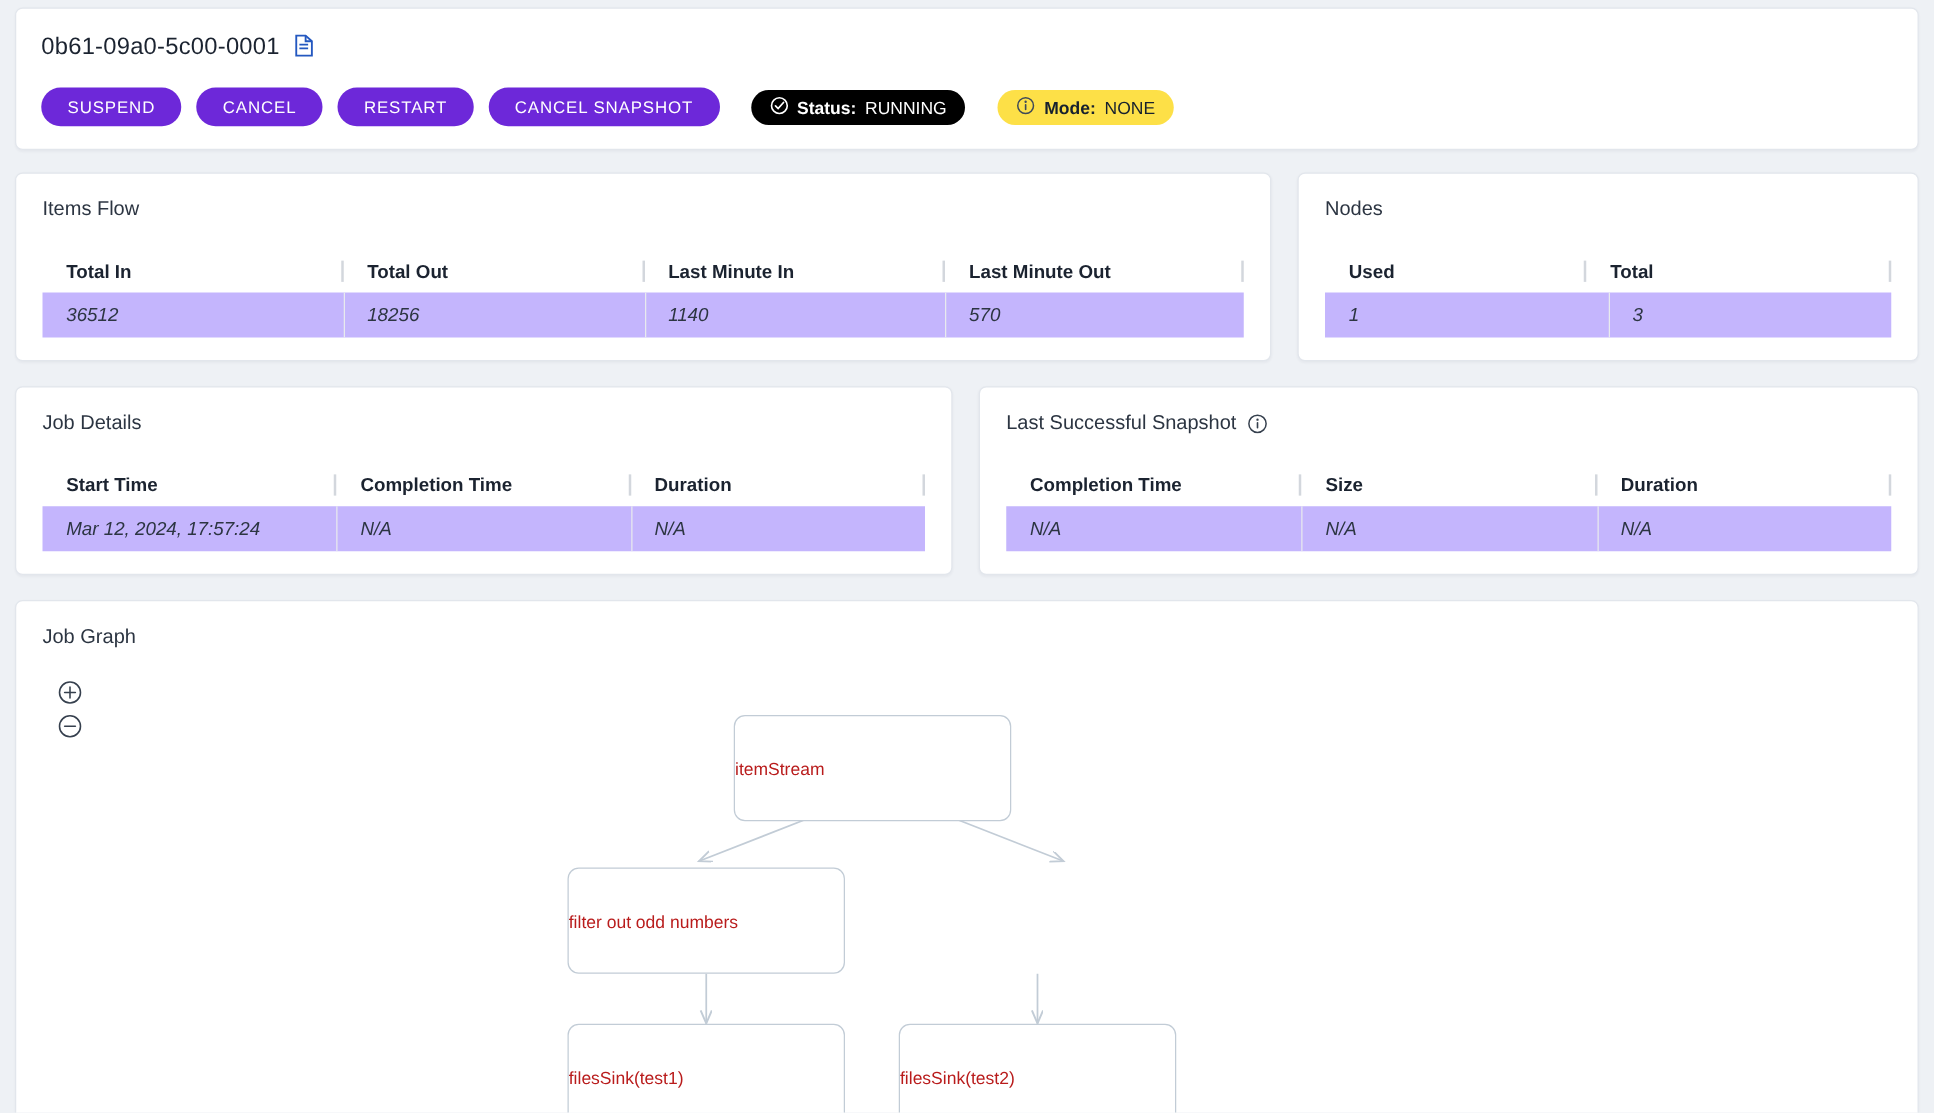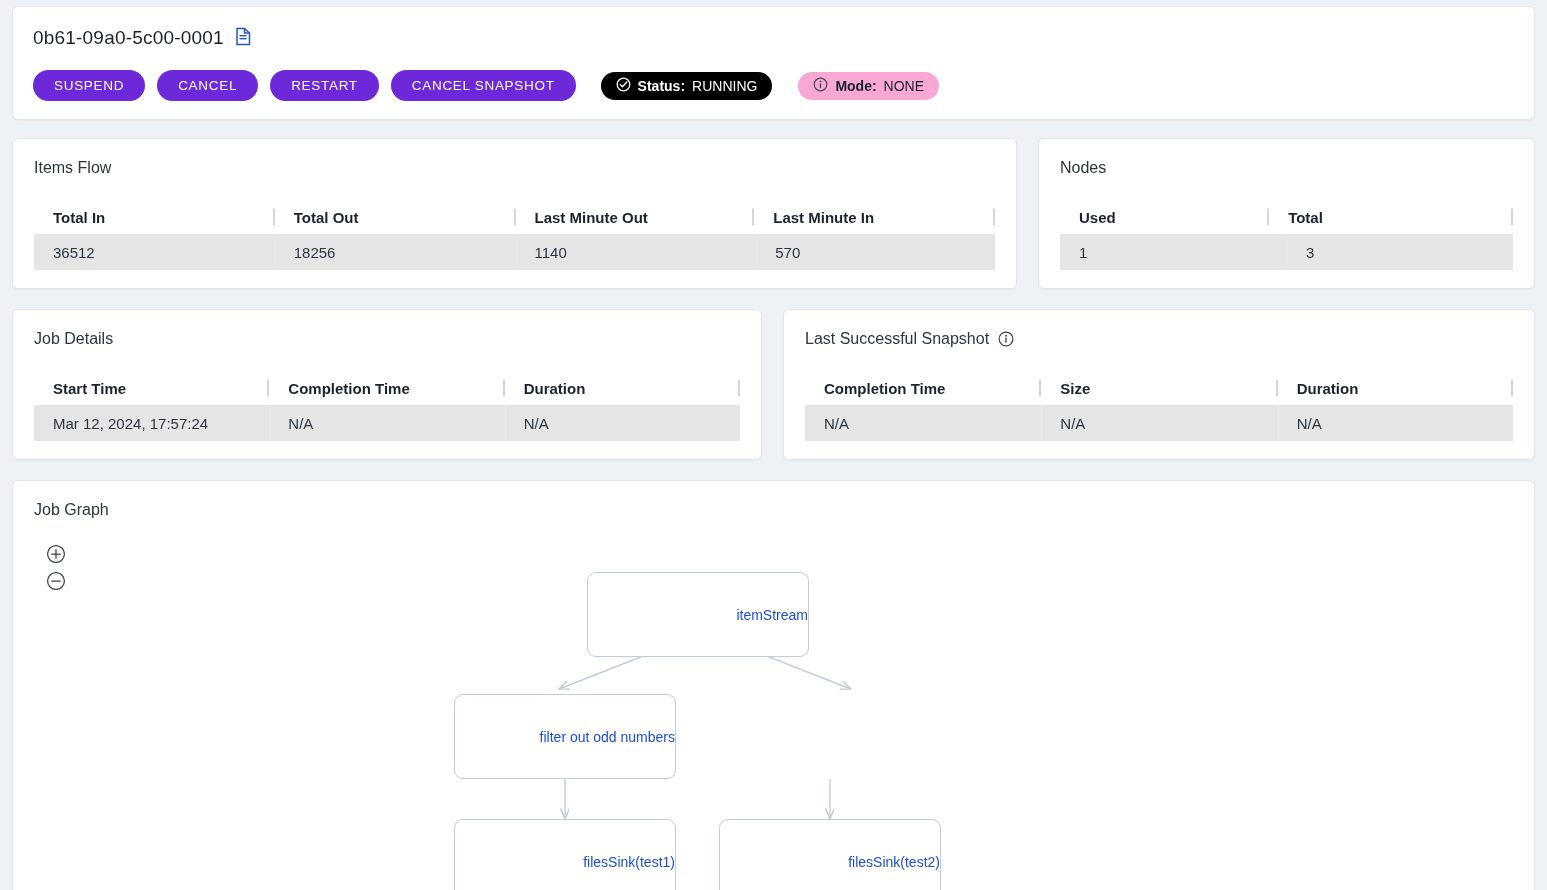--- a/index.html
+++ b/index.html
@@ -27,29 +27,29 @@
   .pill-btn {
     background: #6d28d9; color: #fff; border: none; border-radius: 18px;
     height: 31px; padding: 0 21px; font-size: 13.5px; letter-spacing: .7px;
     font-family: "Liberation Sans", sans-serif; cursor: pointer; white-space: nowrap;
   }
   .badge {
     height: 28px; display: inline-flex; align-items: center; gap: 7px;
     border-radius: 16px; padding: 0 15px; font-size: 14px; white-space: nowrap;
   }
   .badge-status { background: #000000; color: #ffffff; margin-left: 13px; }
-  .badge-mode { background: #f9a8d4; color: #17212e; margin-left: 14px; justify-content: space-between; }
+  .badge-mode { background: #fde047; color: #17212e; margin-left: 14px; justify-content: space-between; }
   .badge b { font-weight: bold; }
   .badge span.val { font-weight: normal; }
 
   
   .panel-title { font-size: 16px; color: #2c3542; display: flex; align-items: center; gap: 9px; }
   .tbl { width: 100%; margin-top: 23px; }
   .thead { display: flex; }
-  .trow { display: flex; background: #e5e5e5; }
+  .trow { display: flex; background: #c4b5fd; font-style: italic; }
   .th, .td {
     font-size: 15px; position: relative; display: flex; align-items: center;
     padding-left: 19px;
   }
   .th { color: #1b2330; font-weight: bold; height: 34px; }
   .td { color: #2c3542; height: 36px; }
   .th::after, .td-div::after {
     content: ""; position: absolute; right: 0; top: 50%; transform: translateY(-50%);
     width: 2px; height: 17px; background: #d3d7dd;
   }
@@ -69,22 +69,22 @@
 
   .info-icon { width: 16px; height: 16px; display: block; }
 
   
   .graph-card { position: absolute; left: 12px; top: 480px; width: 1523px; height: 420px; padding: 20px 21px; overflow: hidden; }
   .zoom-controls { position: absolute; left: 33px; top: 63px; display: flex; flex-direction: column; gap: 7px; }
   .zoom-btn { width: 20px; height: 20px; cursor: pointer; display: block; }
   .graph-canvas { position: absolute; left: 0; top: 0; width: 1523px; height: 420px; }
   .gnode {
     position: absolute; border: 1px solid #c2ccd6; border-radius: 9px; background: #fff;
-    display: flex; align-items: center; justify-content: flex-end;
-    font-size: 14px; color: #1d4ed8; text-align: center;
+    display: flex; align-items: center; justify-content: flex-start;
+    font-size: 14px; color: #b91c1c; text-align: center;
   }
 </style>
 </head>
 <body>
 
 <div class="page">
 
   <div class="card header-card">
     <div class="title-row">
       <div class="job-title">0b61-09a0-5c00-0001</div>
@@ -128,22 +128,22 @@
       </div>
     </div>
   </div>
 
   <div class="card items-flow-card">
     <div class="panel-title">Items Flow</div>
     <div class="tbl">
       <div class="thead">
         <div class="th" style="width:242px">Total In</div>
         <div class="th" style="width:242px">Total Out</div>
+        <div class="th" style="width:242px">Last Minute In</div>
         <div class="th" style="width:240px">Last Minute Out</div>
-        <div class="th" style="width:242px">Last Minute In</div>
       </div>
       <div class="trow">
         <div class="td" style="width:242px">36512</div>
         <div class="td" style="width:242px">18256</div>
         <div class="td" style="width:242px">1140</div>
         <div class="td" style="width:240px">570</div>
       </div>
     </div>
   </div>
 

